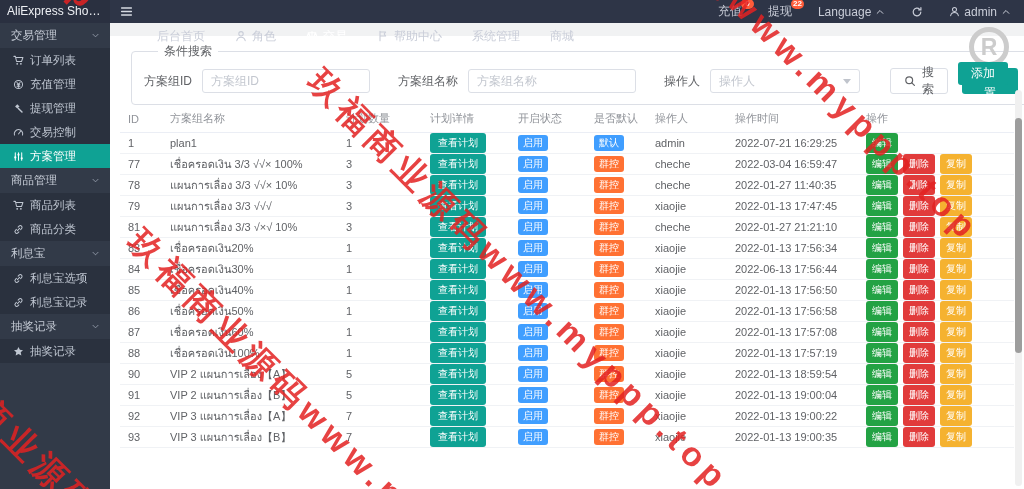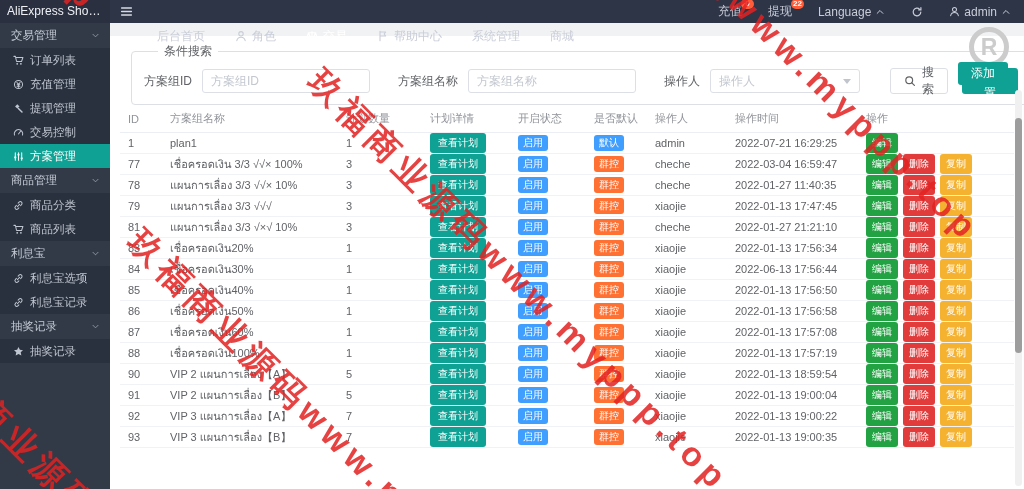--- a/index.html
+++ b/index.html
@@ -219,34 +219,34 @@
         <span>商品管理</span>
         <span class="chev"><span class="icon">
             <svg width="9" height="9" viewBox="0 0 12 12" fill="none" stroke="currentColor" stroke-width="1.1" stroke-linecap="round" stroke-linejoin="round">
               <path d="M2.6 4.4L6 7.8l3.4-3.4"></path>
             </svg>
           </span></span>
       </div>
       <div class="snav-item">
         <span class="icon">
           <svg width="11" height="11" viewBox="0 0 12 12" fill="none" stroke="currentColor" stroke-width="1.1" stroke-linecap="round" stroke-linejoin="round">
-            <path d="M4.8 7.2L7.2 4.8M5.6 3.4l1-1a1.9 1.9 0 0 1 2.7 2.7l-1 1M6.4 8.6l-1 1a1.9 1.9 0 0 1-2.7-2.7l1-1"></path>
-          </svg>
-        </span>
-        <span>商品分类</span>
-      </div>
-      <div class="snav-item">
-        <span class="icon">
-          <svg width="11" height="11" viewBox="0 0 12 12" fill="none" stroke="currentColor" stroke-width="1.1" stroke-linecap="round" stroke-linejoin="round">
             <path d="M1 1.5h1.6l1.3 5.6h5.4l1.5-4.4H3.2"></path>
             <circle cx="4.6" cy="9.6" r="1" fill="currentColor" stroke="none"></circle>
             <circle cx="8.6" cy="9.6" r="1" fill="currentColor" stroke="none"></circle>
           </svg>
         </span>
         <span>商品列表</span>
+      </div>
+      <div class="snav-item">
+        <span class="icon">
+          <svg width="11" height="11" viewBox="0 0 12 12" fill="none" stroke="currentColor" stroke-width="1.1" stroke-linecap="round" stroke-linejoin="round">
+            <path d="M4.8 7.2L7.2 4.8M5.6 3.4l1-1a1.9 1.9 0 0 1 2.7 2.7l-1 1M6.4 8.6l-1 1a1.9 1.9 0 0 1-2.7-2.7l1-1"></path>
+          </svg>
+        </span>
+        <span>商品分类</span>
       </div>
       <div class="snav-sec">
         <span>利息宝</span>
         <span class="chev"><span class="icon">
             <svg width="9" height="9" viewBox="0 0 12 12" fill="none" stroke="currentColor" stroke-width="1.1" stroke-linecap="round" stroke-linejoin="round">
               <path d="M2.6 4.4L6 7.8l3.4-3.4"></path>
             </svg>
           </span></span>
       </div>
       <div class="snav-item">

